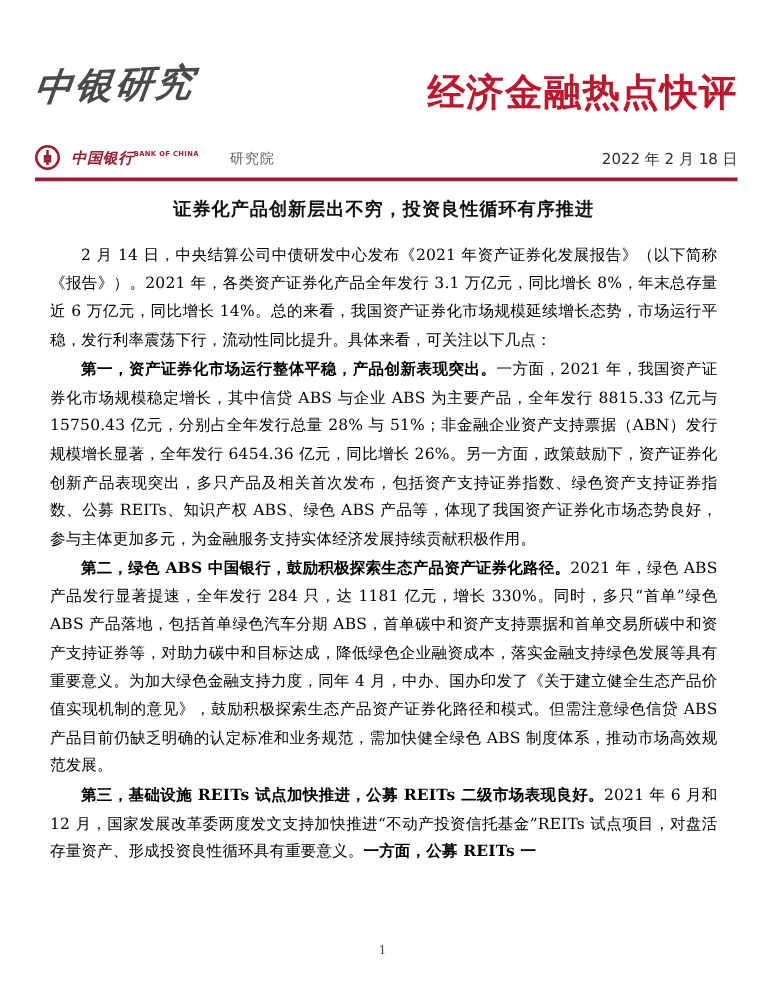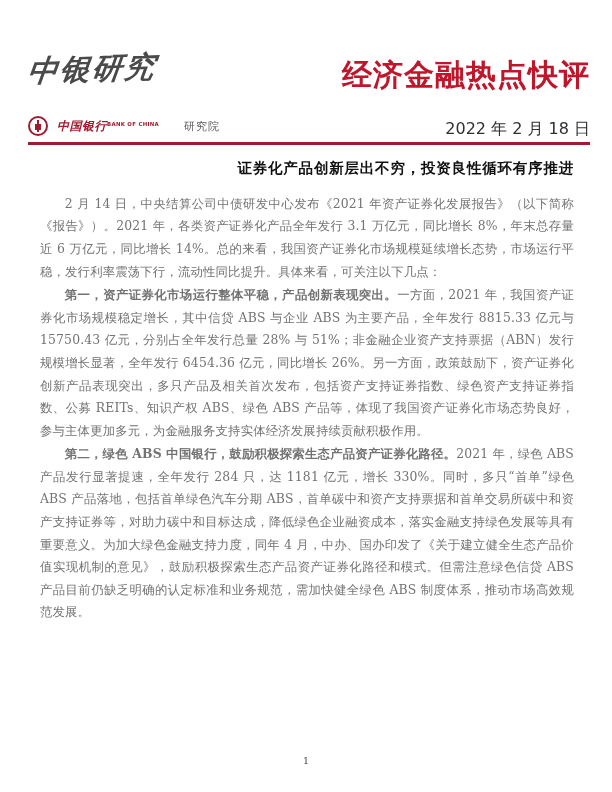--- a/index.html
+++ b/index.html
@@ -128,21 +128,21 @@
   }
 
   .issue-meta {
     position: absolute;
     right: 22px;
     top: 119px;
     display: flex;
     align-items: flex-end;
     gap: 8px;
     font-family: "DejaVu Sans", "Liberation Sans", sans-serif;
-    font-size: 16px;
+    font-size: 12px;
     color: #303030;
     white-space: nowrap;
   }
 
   .rule {
     position: absolute;
     left: 28px;
     right: 22px;
     top: 142px;
     height: 2.6px;
@@ -151,35 +151,35 @@
 
   
   .article {
     position: absolute;
     left: 40px;
     top: 158px;
     width: 534px;
   }
 
   .article-title {
-    text-align: right;
+    text-align: center;
     font-family: "DejaVu Sans", "Liberation Sans", sans-serif;
     font-size: 14.5px;
     font-weight: 700;
     color: #111111;
     letter-spacing: 0.8px;
     line-height: 1.5;
     margin: 0 0 13px 0;
   }
 
   .para {
     font-family: "DejaVu Serif", "Liberation Serif", serif;
     font-size: 12.4px;
     line-height: 22.6px;
-    color: #737373;
+    color: #000000;
     margin: 0;
     text-align: justify;
     text-justify: inter-character;
     text-indent: 2em;
     letter-spacing: 0.15px;
   }
   .para + .para {
     margin-top: 1px;
   }
 
@@ -229,16 +229,17 @@
   <div class="article">
 
     <h1 class="article-title">证券化产品创新层出不穷，投资良性循环有序推进</h1>
 
     <p class="para"><span>2 月 14 日，中央结算公司中债研发中心发布《2021 年资产证券化发展报告》（以下简称《报告》）。2021 年，各类资产证券化产品全年发行 3.1 万亿元，同比增长 8%，年末总存量近 6 万亿元，同比增长 14%。总的来看，我国资产证券化市场规模延续增长态势，市场运行平稳，发行利率震荡下行，流动性同比提升。具体来看，可关注以下几点：</span></p>
 
     <p class="para"><span class="lead">第一，资产证券化市场运行整体平稳，产品创新表现突出。</span><span>一方面，2021 年，我国资产证券化市场规模稳定增长，其中信贷 ABS 与企业 ABS 为主要产品，全年发行 8815.33 亿元与 15750.43 亿元，分别占全年发行总量 28% 与 51%；非金融企业资产支持票据（ABN）发行规模增长显著，全年发行 6454.36 亿元，同比增长 26%。另一方面，政策鼓励下，资产证券化创新产品表现突出，多只产品及相关首次发布，包括资产支持证券指数、绿色资产支持证券指数、公募 REITs、知识产权 ABS、绿色 ABS 产品等，体现了我国资产证券化市场态势良好，参与主体更加多元，为金融服务支持实体经济发展持续贡献积极作用。</span></p>
 
     <p class="para"><span class="lead">第二，绿色 ABS 中国银行，鼓励积极探索生态产品资产证券化路径。</span><span>2021 年，绿色 ABS 产品发行显著提速，全年发行 284 只，达 1181 亿元，增长 330%。同时，多只“首单”绿色 ABS 产品落地，包括首单绿色汽车分期 ABS，首单碳中和资产支持票据和首单交易所碳中和资产支持证券等，对助力碳中和目标达成，降低绿色企业融资成本，落实金融支持绿色发展等具有重要意义。为加大绿色金融支持力度，同年 4 月，中办、国办印发了《关于建立健全生态产品价值实现机制的意见》，鼓励积极探索生态产品资产证券化路径和模式。但需注意绿色信贷 ABS 产品目前仍缺乏明确的认定标准和业务规范，需加快健全绿色 ABS 制度体系，推动市场高效规范发展。</span></p>
 
+    <p class="para"><span class="lead">第三，基础设施 REITs 试点加快推进，公募 REITs 二级市场表现良好。</span><span>2021 年 6 月和 12 月，国家发展改革委两度发文支持加快推进“不动产投资信托基金”REITs 试点项目，对盘活存量资产、形成投资良性循环具有重要意义。</span><span class="lead">一方面，公募 REITs 一</span></p>
   </div>
 
   <div class="pagenum">1</div>
 </div>
 
 </body></html>

